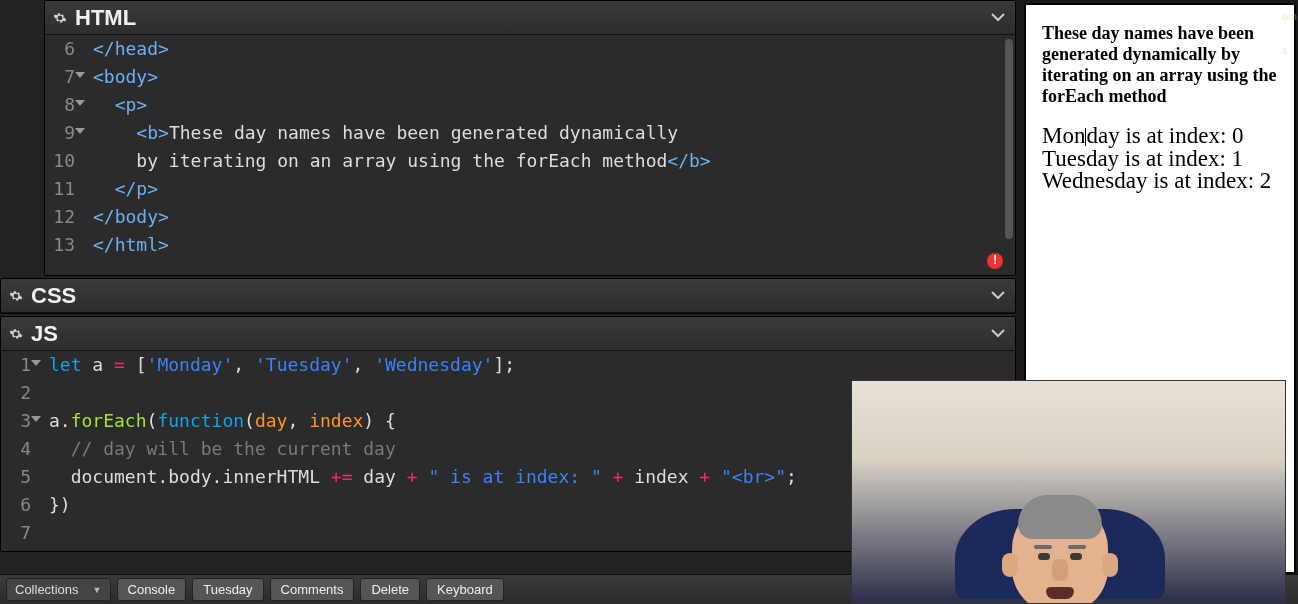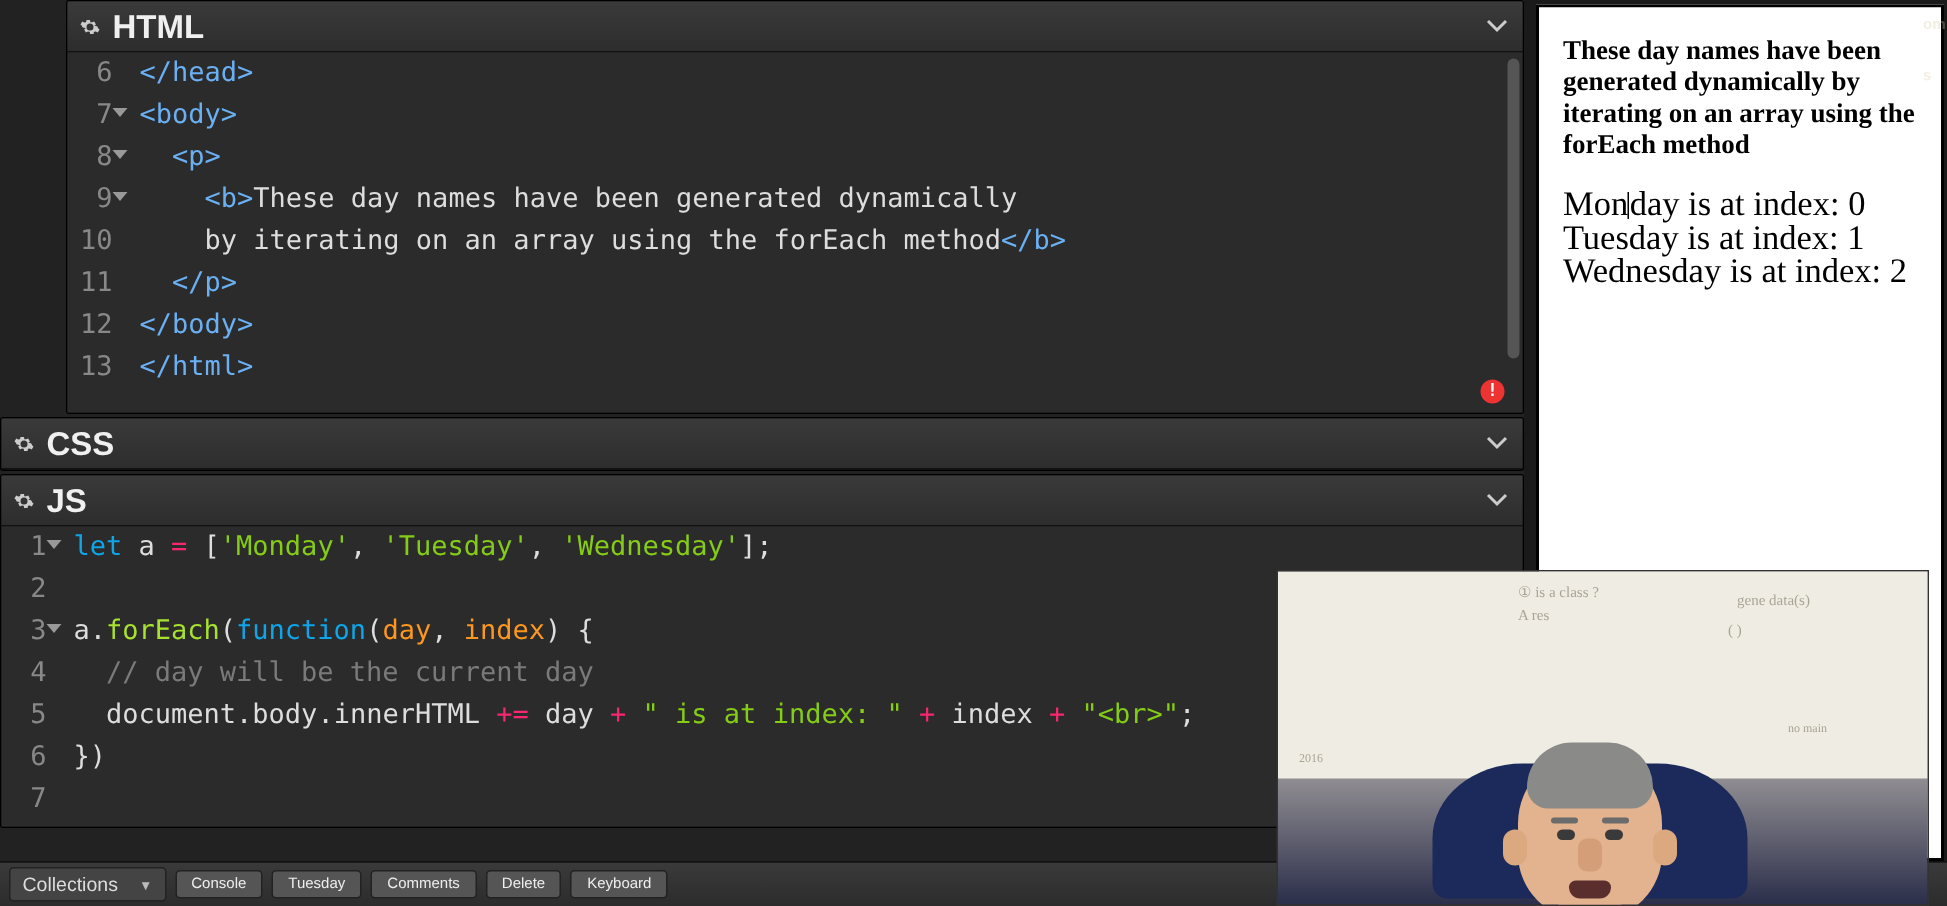--- a/index.html
+++ b/index.html
@@ -48,21 +48,21 @@
   color: #888;
   user-select: none;
 }
 .gutter .ln { height: 28px; position: relative; }
 .fold { position: absolute; right: -10px; top: 9px; width: 0; height: 0; border-left: 5px solid transparent; border-right: 5px solid transparent; border-top: 6px solid #999; }
 .code { flex: 1; white-space: pre; color: #ddd; padding-left: 12px; overflow: hidden; }
 
 .tag { color: #6ab0f3; }
 .kw { color: #0ea5e9; }
 .op { color: #f92672; }
-.str { color: #84cc16; }
+.str { color: #3b82f6; }
 .comm { color: #7a7a7a; }
 .prop { color: #fd971f; }
 .ident { color: #a6e22e; }
 
 .scrollbar {
   position: absolute;
   right: 2px;
   top: 4px;
   width: 8px;
   height: 200px;
@@ -176,21 +176,21 @@
   font-size: 13px;
   padding: 3px 8px;
   border-radius: 3px;
   border: 1px solid #222;
   gap: 14px;
   cursor: pointer;
 }
 .bb-sel .tri { font-size: 9px; color: #bbb; }
 .bb-btn {
   background: #555; color: #eee;
-  font-size: 10px;
+  font-size: 13px;
   padding: 3px 10px;
   border-radius: 3px;
   border: 1px solid #222;
   cursor: pointer;
 }
 .sidepeek {
   position: absolute;
   right: 0; top: 0; width: 16px; height: 380px;
   overflow: hidden;
   color: #d8cfae;
@@ -331,28 +331,20 @@
     <span class="tri">▼</span>
   </div>
   <div class="bb-btn">Console</div>
   <div class="bb-btn">Tuesday</div>
   <div class="bb-btn">Comments</div>
   <div class="bb-btn">Delete</div>
   <div class="bb-btn">Keyboard</div>
 </div>
 
 <div class="webcam">
-  <div class="whiteboard">
-    <span class="scribble" style="left:160px;top:8px">① is a class ?</span>
-    <span class="scribble" style="left:160px;top:24px">A res</span>
-    <span class="scribble" style="left:306px;top:14px">gene data(s)</span>
-    <span class="scribble" style="left:300px;top:34px">( )</span>
-    <span class="scribble" style="left:14px;top:120px;font-size:8px">2016</span>
-    <span class="scribble" style="left:340px;top:100px;font-size:8px">no main</span>
-  </div>
   <div class="person">
     <div class="shirt"></div>
     <div class="collar"></div>
     <div class="neck"></div>
     <div class="head">
       <div class="hair"></div>
       <div class="ear l"></div>
         <div class="ear r"></div>
       <div class="brow l"></div>
         <div class="brow r"></div>

